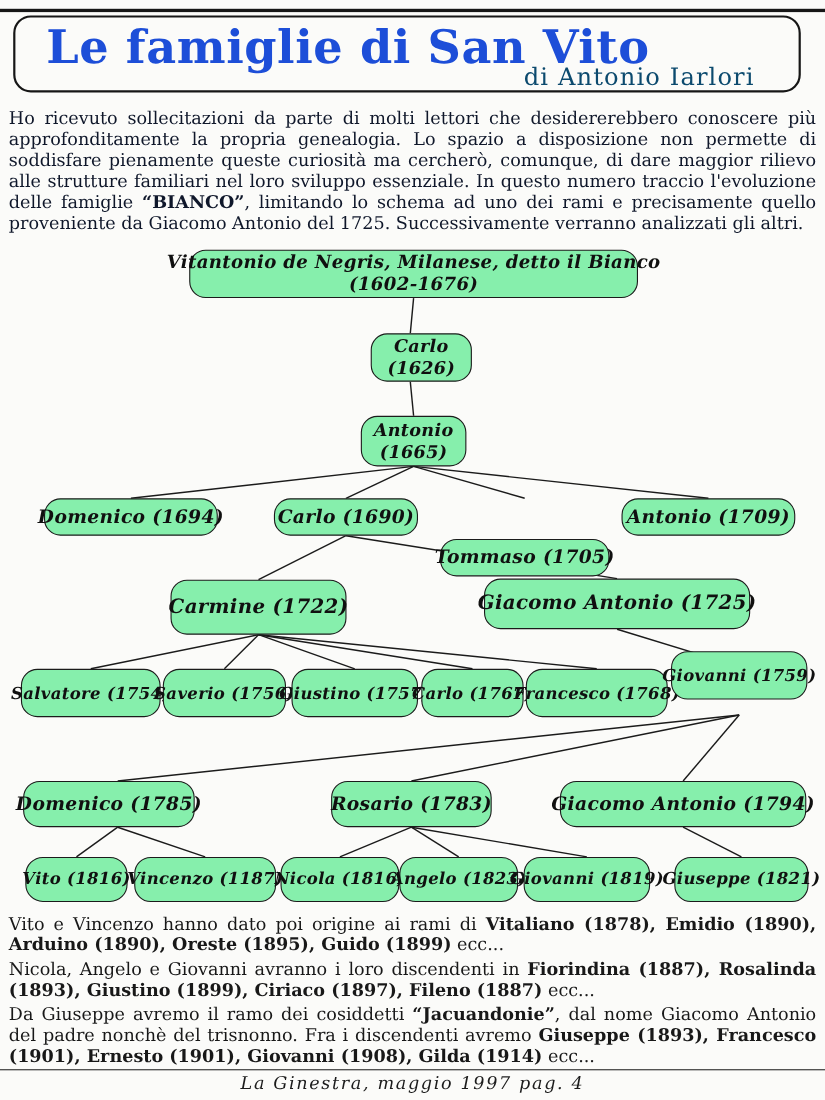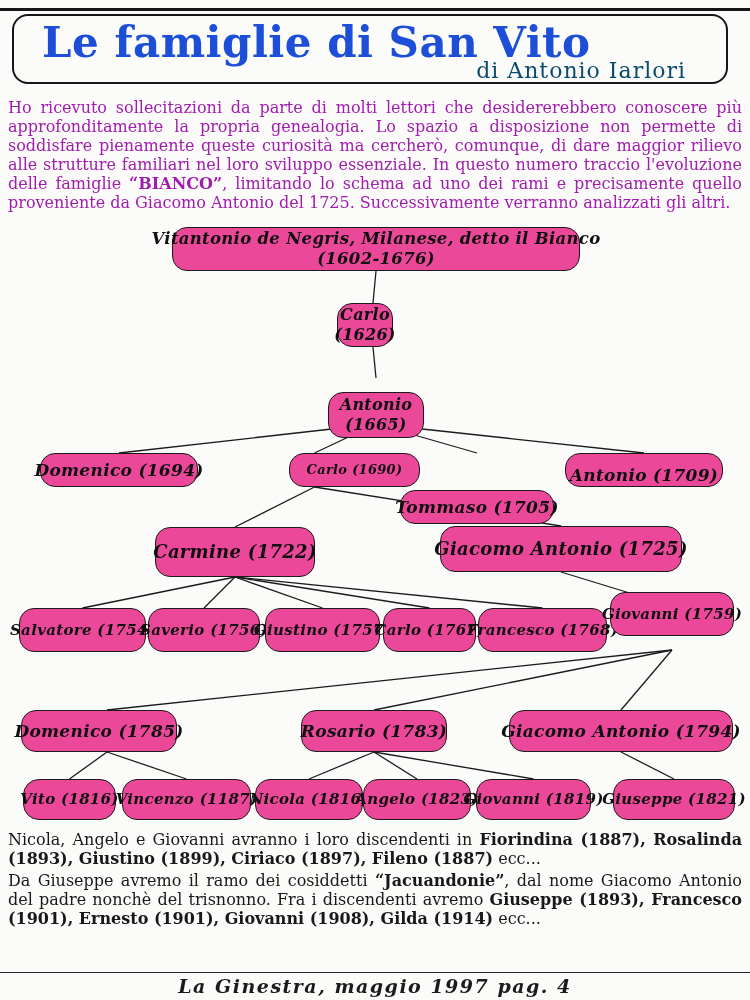--- a/index.html
+++ b/index.html
@@ -23,45 +23,45 @@
     font-family:"DejaVu Serif","Liberation Serif",serif;
     color:#1d4ed8;
   }
   .byline{
     position:absolute;right:40px;top:42px;
     font-size:22px;letter-spacing:1px;color:#0c4a6e;
   }
   .intro{
     position:absolute;left:8px;top:98px;width:734px;
     font-size:16px;line-height:19px;text-align:justify;
-    font-weight:500;color:#a21caf;
+    font-weight:500;color:#0f172a;
   }
   .intro b, .notes b{font-weight:700;}
   .tree{position:absolute;left:0;top:0;width:750px;height:1000px;}
   .tree svg{position:absolute;left:0;top:0;}
   .node{
     position:absolute;box-sizing:border-box;
-    border:1.7px solid #1b1b1b;border-radius:15px;background:#ec4899;
+    border:1.7px solid #1b1b1b;border-radius:15px;background:#86efac;
     display:flex;flex-direction:column;align-items:center;justify-content:center;
     font-style:italic;font-weight:700;line-height:1.22;
     text-align:center;white-space:nowrap;color:#101010;
     letter-spacing:.3px;
   }
   .notes{
     position:absolute;left:8px;top:830px;width:734px;
     font-size:16px;line-height:19px;color:#181818;text-align:justify;
   }
   .notes p{margin:0 0 3px 0;}
   .footer-rule{
     position:absolute;left:0;top:972px;width:750px;height:0;
     border-top:1.6px solid #2a2a2a;
   }
   .footer-text{
     position:absolute;left:0;top:975px;width:750px;text-align:center;
-    font-size:19px;font-style:italic;font-weight:700;letter-spacing:1.5px;color:#1b1b1b;
+    font-size:16px;font-style:italic;font-weight:400;letter-spacing:1.5px;color:#1b1b1b;
   }
 </style>
 </head>
 <body>
 
 <div class="page">
 
   <div class="top-rule"></div>
 
   <div class="masthead">
@@ -94,38 +94,38 @@
         <line x1="107" y1="752" x2="186.5" y2="779" stroke="#1b1b1b" stroke-width="1.3"></line>
         <line x1="374" y1="752" x2="309" y2="779" stroke="#1b1b1b" stroke-width="1.3"></line>
         <line x1="374" y1="752" x2="417" y2="779" stroke="#1b1b1b" stroke-width="1.3"></line>
         <line x1="374" y1="752" x2="533.5" y2="779" stroke="#1b1b1b" stroke-width="1.3"></line>
         <line x1="621" y1="752" x2="674" y2="779" stroke="#1b1b1b" stroke-width="1.3"></line>
       </svg>
   <div class="node" style="left: 172px; top: 227px; width: 408px; height: 44px; font-size: 16.5px;">
         <div>Vitantonio de Negris, Milanese, detto il Bianco</div>
         <div>(1602-1676)</div>
       </div>
-      <div class="node" style="left: 337px; top: 303px; width: 56px; height: 44px; font-size: 16px;">
+      <div class="node" style="left: 337px; top: 303px; width: 92px; height: 44px; font-size: 16px;">
         <div>Carlo</div>
         <div>(1626)</div>
       </div>
-      <div class="node" style="left: 328px; top: 378px; width: 96px; height: 46px; font-size: 16px; margin-top: 14px;">
+      <div class="node" style="left: 328px; top: 378px; width: 96px; height: 46px; font-size: 16px;">
         <div>Antonio</div>
         <div>(1665)</div>
       </div>
       <div class="node" style="left: 40px; top: 453px; width: 158px; height: 34px; font-size: 17px;">
         <div>Domenico (1694)</div>
       </div>
-      <div class="node" style="left: 249px; top: 453px; width: 131px; height: 34px; font-size: 13px; margin-left: 40px;">
+      <div class="node" style="left: 249px; top: 453px; width: 131px; height: 34px; font-size: 17px;">
         <div>Carlo (1690)</div>
       </div>
       <div class="node" style="left: 400px; top: 453px; width: 154px; height: 34px; font-size: 17px; margin-top: 37px;">
         <div>Tommaso (1705)</div>
       </div>
-      <div class="node" style="left: 565px; top: 453px; width: 158px; height: 34px; font-size: 17px; justify-content: flex-end;">
+      <div class="node" style="left: 565px; top: 453px; width: 158px; height: 34px; font-size: 17px;">
         <div>Antonio (1709)</div>
       </div>
       <div class="node" style="left: 155px; top: 527px; width: 160px; height: 50px; font-size: 18px;">
         <div>Carmine (1722)</div>
       </div>
       <div class="node" style="left: 440px; top: 526px; width: 242px; height: 46px; font-size: 18px;">
         <div>Giacomo Antonio (1725)</div>
       </div>
       <div class="node" style="left: 19px; top: 608px; width: 127px; height: 44px; font-size: 15px;">
         <div>Salvatore (1754)</div>
@@ -168,20 +168,21 @@
       </div>
       <div class="node" style="left: 476px; top: 779px; width: 115px; height: 41px; font-size: 15px;">
         <div>Giovanni (1819)</div>
       </div>
       <div class="node" style="left: 613px; top: 779px; width: 122px; height: 41px; font-size: 15px;">
         <div>Giuseppe (1821)</div>
       </div>
     </div>
 
   <div class="notes">
+    <p><span>Vito e Vincenzo hanno dato poi origine ai rami di </span><b>Vitaliano (1878), Emidio (1890), Arduino (1890), Oreste (1895), Guido (1899)</b><span> ecc...</span></p>
     <p><span>Nicola, Angelo e Giovanni avranno i loro discendenti in </span><b>Fiorindina (1887), Rosalinda (1893), Giustino (1899), Ciriaco (1897), Fileno (1887)</b><span> ecc...</span></p>
     <p><span>Da Giuseppe avremo il ramo dei cosiddetti </span><b>“Jacuandonie”</b><span>, dal nome Giacomo Antonio del padre nonchè del trisnonno. Fra i discendenti avremo </span><b>Giuseppe (1893), Francesco (1901), Ernesto (1901), Giovanni (1908), Gilda (1914)</b><span> ecc...</span></p>
   </div>
 
   <div class="footer-rule"></div>
   <div class="footer-text">La Ginestra, maggio 1997 pag. 4</div>
 
 </div>
 
 </body></html>

